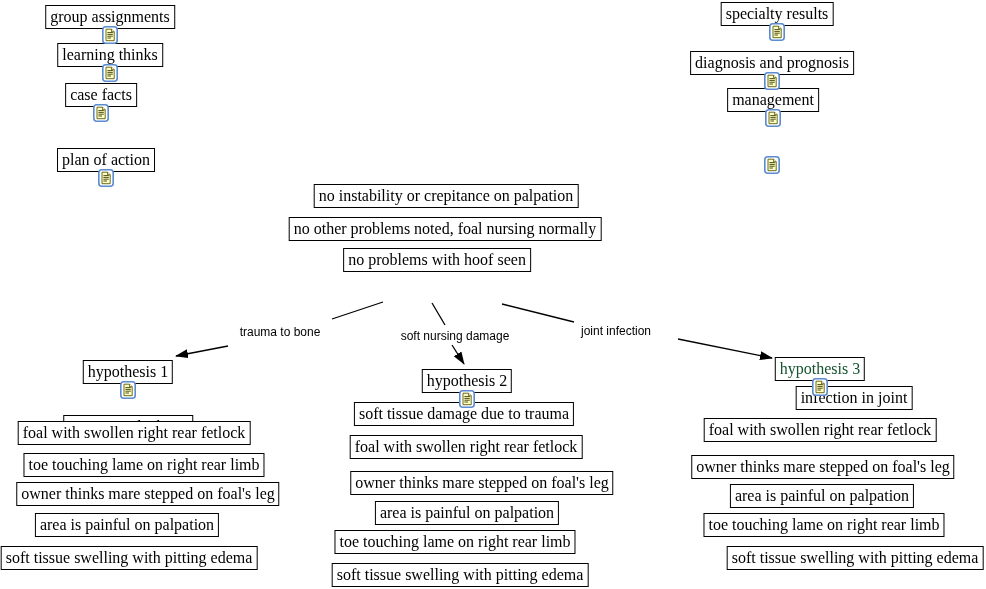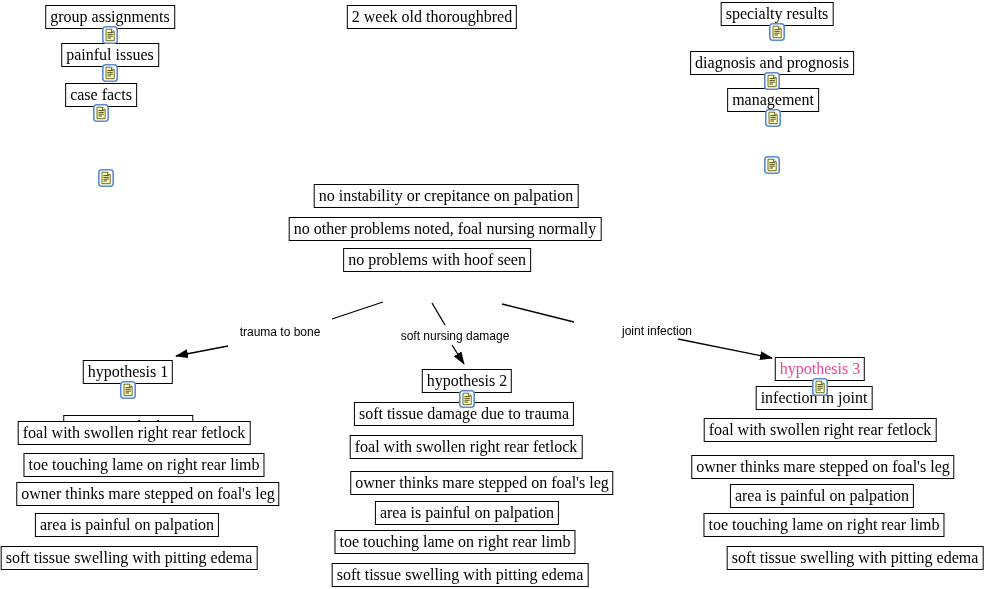--- a/index.html
+++ b/index.html
@@ -72,21 +72,21 @@
       <path d="M9.6 3.2 v2.6 h2.6" fill="#ffffff" stroke="#5c5c00" stroke-width="0.9"></path>
       <g stroke="#3c3c00" stroke-width="0.9">
         <line x1="5.4" y1="6.6" x2="10.8" y2="6.6"></line>
         <line x1="5.4" y1="8.4" x2="10.8" y2="8.4"></line>
         <line x1="5.4" y1="10.2" x2="10.8" y2="10.2"></line>
         <line x1="5.4" y1="12" x2="9" y2="12"></line>
       </g>
     </svg>
   </div>
     <div class="node" style="left: 110px; top: 43px; border-color: rgb(0, 0, 0); background: rgb(255, 255, 255); color: rgb(0, 0, 0);">
-    <span class="node-label">painful issues</span>
+    <span class="node-label">learning thinks</span>
   </div>
     <div class="resource-icon" style="left: 110px; top: 64px;">
     <svg width="16" height="18" viewBox="0 0 16 18" aria-hidden="true">
       <rect x="0.8" y="0.8" width="14.4" height="16.4" rx="3" fill="#ffffff" stroke="#5b8bd0" stroke-width="1.6"></rect>
       <path d="M4 3.2 h5.6 l2.6 2.6 v8.9 H4 z" fill="#ffffc8" stroke="#5c5c00" stroke-width="0.9"></path>
       <path d="M9.6 3.2 v2.6 h2.6" fill="#ffffff" stroke="#5c5c00" stroke-width="0.9"></path>
       <g stroke="#3c3c00" stroke-width="0.9">
         <line x1="5.4" y1="6.6" x2="10.8" y2="6.6"></line>
         <line x1="5.4" y1="8.4" x2="10.8" y2="8.4"></line>
         <line x1="5.4" y1="10.2" x2="10.8" y2="10.2"></line>
@@ -103,35 +103,35 @@
       <path d="M4 3.2 h5.6 l2.6 2.6 v8.9 H4 z" fill="#ffffc8" stroke="#5c5c00" stroke-width="0.9"></path>
       <path d="M9.6 3.2 v2.6 h2.6" fill="#ffffff" stroke="#5c5c00" stroke-width="0.9"></path>
       <g stroke="#3c3c00" stroke-width="0.9">
         <line x1="5.4" y1="6.6" x2="10.8" y2="6.6"></line>
         <line x1="5.4" y1="8.4" x2="10.8" y2="8.4"></line>
         <line x1="5.4" y1="10.2" x2="10.8" y2="10.2"></line>
         <line x1="5.4" y1="12" x2="9" y2="12"></line>
       </g>
     </svg>
   </div>
+    <div class="node" style="left: 106px; top: 148px; border-color: rgb(0, 0, 0); background: rgb(255, 255, 255); color: rgb(0, 0, 0);">
+    <span class="node-label">plan of action</span>
+  </div>
     <div class="resource-icon" style="left: 106px; top: 169px;">
     <svg width="16" height="18" viewBox="0 0 16 18" aria-hidden="true">
       <rect x="0.8" y="0.8" width="14.4" height="16.4" rx="3" fill="#ffffff" stroke="#5b8bd0" stroke-width="1.6"></rect>
       <path d="M4 3.2 h5.6 l2.6 2.6 v8.9 H4 z" fill="#ffffc8" stroke="#5c5c00" stroke-width="0.9"></path>
       <path d="M9.6 3.2 v2.6 h2.6" fill="#ffffff" stroke="#5c5c00" stroke-width="0.9"></path>
       <g stroke="#3c3c00" stroke-width="0.9">
         <line x1="5.4" y1="6.6" x2="10.8" y2="6.6"></line>
         <line x1="5.4" y1="8.4" x2="10.8" y2="8.4"></line>
         <line x1="5.4" y1="10.2" x2="10.8" y2="10.2"></line>
         <line x1="5.4" y1="12" x2="9" y2="12"></line>
       </g>
     </svg>
-  </div>
-    <div class="node" style="left: 432px; top: 5px; border-color: rgb(0, 0, 0); background: rgb(255, 255, 255); color: rgb(0, 0, 0);">
-    <span class="node-label">2 week old thoroughbred</span>
   </div>
     <div class="node" style="left: 777px; top: 2px; border-color: rgb(0, 0, 0); background: rgb(255, 255, 255); color: rgb(0, 0, 0);">
     <span class="node-label">specialty results</span>
   </div>
     <div class="resource-icon" style="left: 777px; top: 23px;">
     <svg width="16" height="18" viewBox="0 0 16 18" aria-hidden="true">
       <rect x="0.8" y="0.8" width="14.4" height="16.4" rx="3" fill="#ffffff" stroke="#5b8bd0" stroke-width="1.6"></rect>
       <path d="M4 3.2 h5.6 l2.6 2.6 v8.9 H4 z" fill="#ffffc8" stroke="#5c5c00" stroke-width="0.9"></path>
       <path d="M9.6 3.2 v2.6 h2.6" fill="#ffffff" stroke="#5c5c00" stroke-width="0.9"></path>
       <g stroke="#3c3c00" stroke-width="0.9">
@@ -257,50 +257,50 @@
   </div>
     <div class="node" style="left: 467px; top: 501px; border-color: rgb(0, 0, 0); background: rgb(255, 255, 255); color: rgb(0, 0, 0);">
     <span class="node-label">area is painful on palpation</span>
   </div>
     <div class="node" style="left: 455px; top: 530px; border-color: rgb(0, 0, 0); background: rgb(255, 255, 255); color: rgb(0, 0, 0);">
     <span class="node-label">toe touching lame on right rear limb</span>
   </div>
     <div class="node" style="left: 460px; top: 563px; border-color: rgb(0, 0, 0); background: rgb(255, 255, 255); color: rgb(0, 0, 0);">
     <span class="node-label">soft tissue swelling with pitting edema</span>
   </div>
-    <div class="node" style="left: 820px; top: 357px; border-color: rgb(0, 0, 0); background: rgb(255, 255, 255); color: #ec4899;">
+    <div class="node" style="left: 820px; top: 357px; border-color: rgb(0, 0, 0); background: rgb(255, 255, 255); color: #14532d;">
     <span class="node-label">hypothesis 3</span>
   </div>
     <div class="resource-icon" style="left: 820px; top: 378px;">
     <svg width="16" height="18" viewBox="0 0 16 18" aria-hidden="true">
       <rect x="0.8" y="0.8" width="14.4" height="16.4" rx="3" fill="#ffffff" stroke="#5b8bd0" stroke-width="1.6"></rect>
       <path d="M4 3.2 h5.6 l2.6 2.6 v8.9 H4 z" fill="#ffffc8" stroke="#5c5c00" stroke-width="0.9"></path>
       <path d="M9.6 3.2 v2.6 h2.6" fill="#ffffff" stroke="#5c5c00" stroke-width="0.9"></path>
       <g stroke="#3c3c00" stroke-width="0.9">
         <line x1="5.4" y1="6.6" x2="10.8" y2="6.6"></line>
         <line x1="5.4" y1="8.4" x2="10.8" y2="8.4"></line>
         <line x1="5.4" y1="10.2" x2="10.8" y2="10.2"></line>
         <line x1="5.4" y1="12" x2="9" y2="12"></line>
       </g>
     </svg>
   </div>
-    <div class="node" style="left: 814px; top: 386px; border-color: rgb(0, 0, 0); background: rgb(255, 255, 255); color: rgb(0, 0, 0);">
+    <div class="node" style="left: 854px; top: 386px; border-color: rgb(0, 0, 0); background: rgb(255, 255, 255); color: rgb(0, 0, 0);">
     <span class="node-label">infection in joint</span>
   </div>
     <div class="node" style="left: 820px; top: 418px; border-color: rgb(0, 0, 0); background: rgb(255, 255, 255); color: rgb(0, 0, 0);">
     <span class="node-label">foal with swollen right rear fetlock</span>
   </div>
     <div class="node" style="left: 823px; top: 455px; border-color: rgb(0, 0, 0); background: rgb(255, 255, 255); color: rgb(0, 0, 0);">
     <span class="node-label">owner thinks mare stepped on foal's leg</span>
   </div>
     <div class="node" style="left: 822px; top: 484px; border-color: rgb(0, 0, 0); background: rgb(255, 255, 255); color: rgb(0, 0, 0);">
     <span class="node-label">area is painful on palpation</span>
   </div>
     <div class="node" style="left: 824px; top: 513px; border-color: rgb(0, 0, 0); background: rgb(255, 255, 255); color: rgb(0, 0, 0);">
     <span class="node-label">toe touching lame on right rear limb</span>
   </div>
     <div class="node" style="left: 855px; top: 546px; border-color: rgb(0, 0, 0); background: rgb(255, 255, 255); color: rgb(0, 0, 0);">
     <span class="node-label">soft tissue swelling with pitting edema</span>
   </div>
     <span class="edge-label" style="left: 280px; top: 332px;">trauma to bone</span>
     <span class="edge-label" style="left: 455px; top: 336px;">soft nursing damage</span>
-    <span class="edge-label" style="left: 657px; top: 331px;">joint infection</span>
+    <span class="edge-label" style="left: 616px; top: 331px;">joint infection</span>
   </div>
 
 </body></html>

